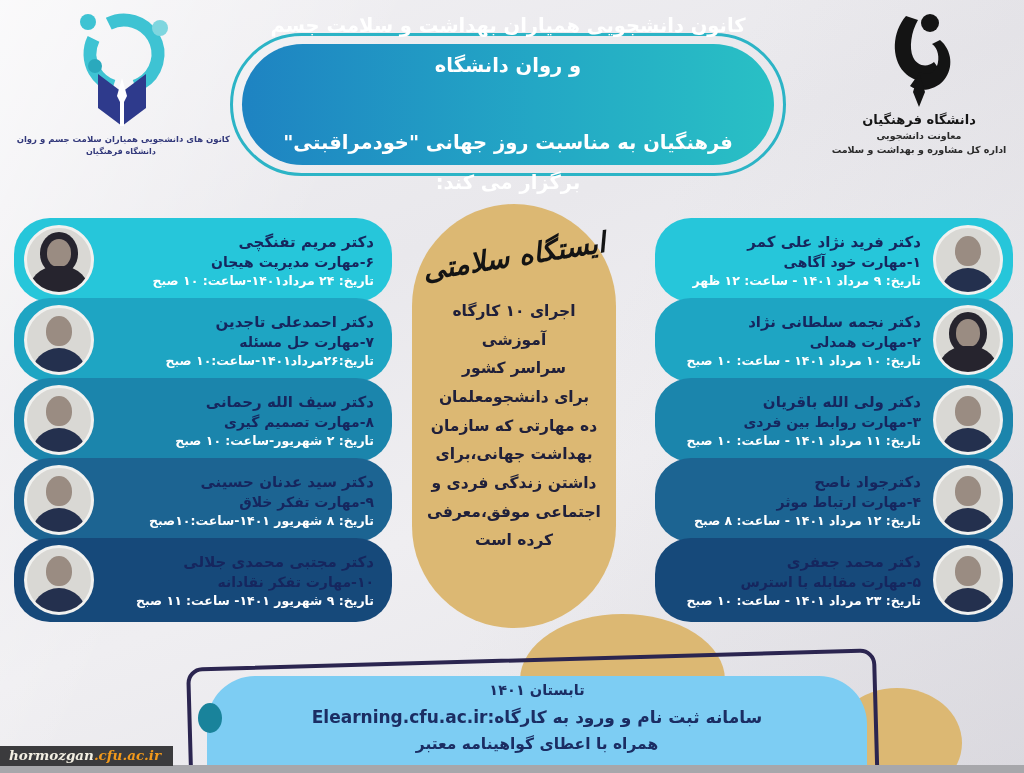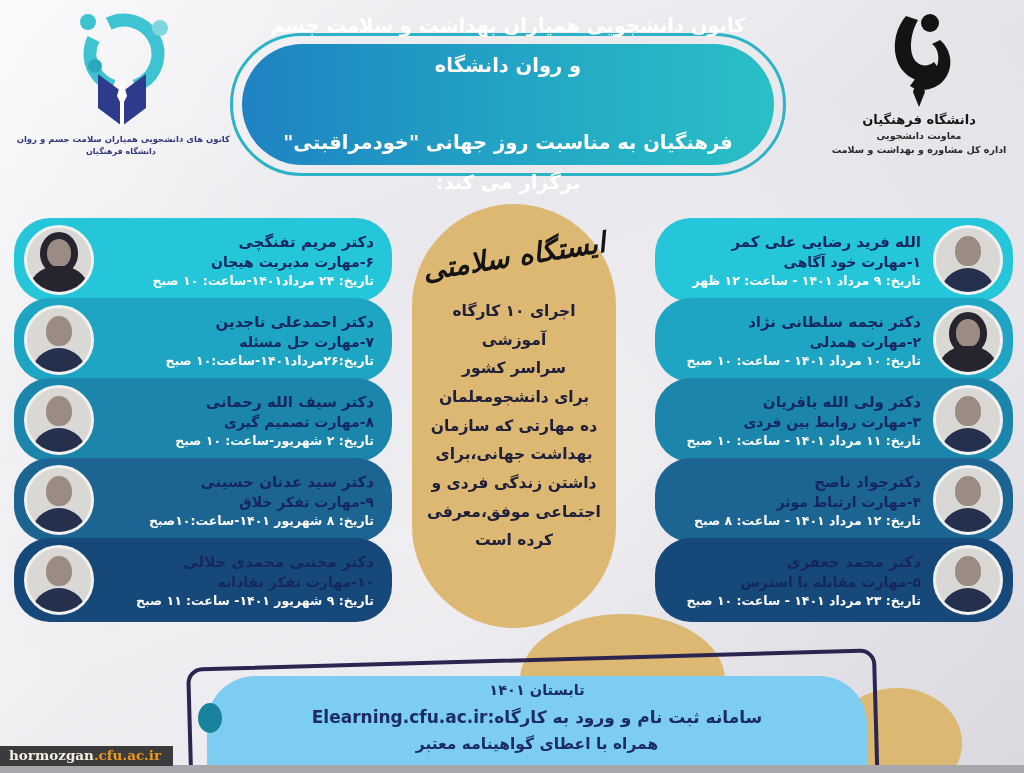--- a/index.html
+++ b/index.html
@@ -100,21 +100,21 @@
   }
   .teal-dot { left:198px; top:703px; width:24px; height:30px; border-radius:50%; background:#19839b; z-index:4; }
   .footer-text { left:207px; top:682px; width:660px; z-index:5; text-align:center; color:#1b2d63; direction:rtl; }
   .f1 { font-size:14.5px; font-weight:bold; }
   .f2 { font-size:17px;   font-weight:bold; margin-top:9px; }
   .f3 { font-size:15.5px; font-weight:bold; margin-top:8px; }
 
   .gray-strip { left:0; bottom:0; width:1024px; height:8px; background:#a7a7ab; z-index:9; }
   .watermark {
     left:0; top:746px; background:#3b3b3d; padding:1px 12px 3px 9px; z-index:10;
-    font-family:"DejaVu Serif", serif; font-weight:bold; font-size:13.5px;
+    font-family:"DejaVu Serif", serif; font-style:italic; font-weight:bold; font-size:13.5px;
     white-space:nowrap;
   }
   .wm-site   { color:#f3efe2; }
   .wm-domain { color:#f2991b; }
 </style>
 </head>
 <body>
 
 <div id="canvas">
 
@@ -214,21 +214,21 @@
         <div class="name">دکتر مجتبی محمدی جلالی</div>
         <div class="skill">۱۰-مهارت تفکر نقادانه</div>
         <div class="date">تاریخ: ۹ شهریور ۱۴۰۱- ساعت: ۱۱ صبح</div>
       </div>
     </div>
   </div>
 
   <div class="abs col col-right">
     <div class="card" style="background: rgb(38, 198, 218);">
       <div class="card-text">
-        <div class="name">الله فرید رضایی علی کمر</div>
+        <div class="name">دکتر فرید نژاد علی کمر</div>
         <div class="skill">۱-مهارت خود آگاهی</div>
         <div class="date">تاریخ: ۹ مرداد ۱۴۰۱ - ساعت: ۱۲ ظهر</div>
       </div>
       <div class="photo">
           <div class="avatar male"></div>
         </div>
     </div>
     <div class="card" style="background: rgb(30, 165, 195);">
       <div class="card-text">
         <div class="name">دکتر نجمه سلطانی نژاد</div>

